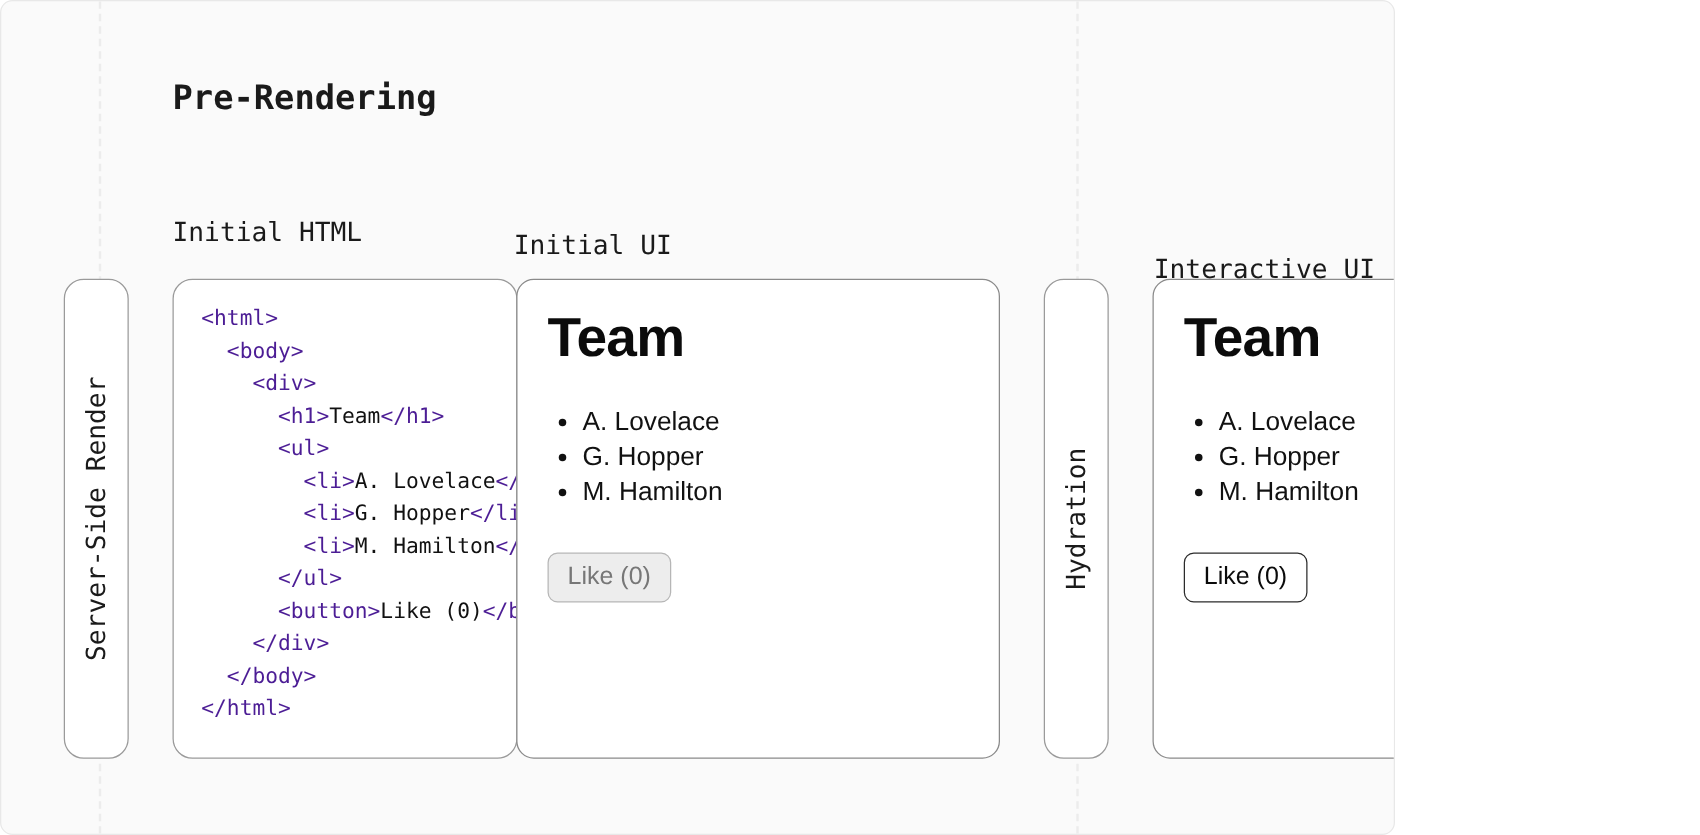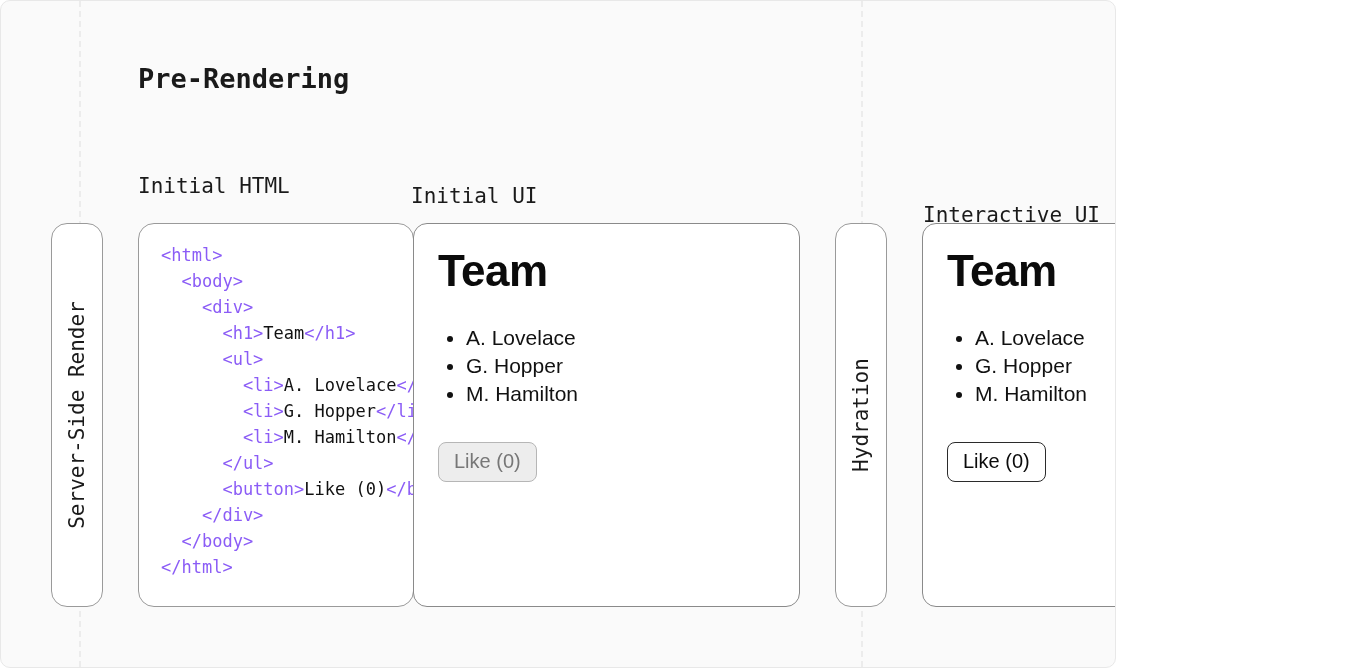--- a/index.html
+++ b/index.html
@@ -100,21 +100,21 @@
     left: 22px;
     top: 18px;
     right: 0;
     font-family: "DejaVu Sans Mono", monospace;
     font-size: 17px;
     line-height: 26px;
     color: #111111;
     white-space: pre;
   }
   .code-line { white-space: pre; }
-  .tag { color: #8b5cf6; }
+  .tag { color: #4c1d95; }
 
   
   .ui-card {
     position: absolute;
     box-sizing: border-box;
     background: #ffffff;
     border: 1.6px solid #8a8a8a;
     border-radius: 14px;
     overflow: hidden;
   }

